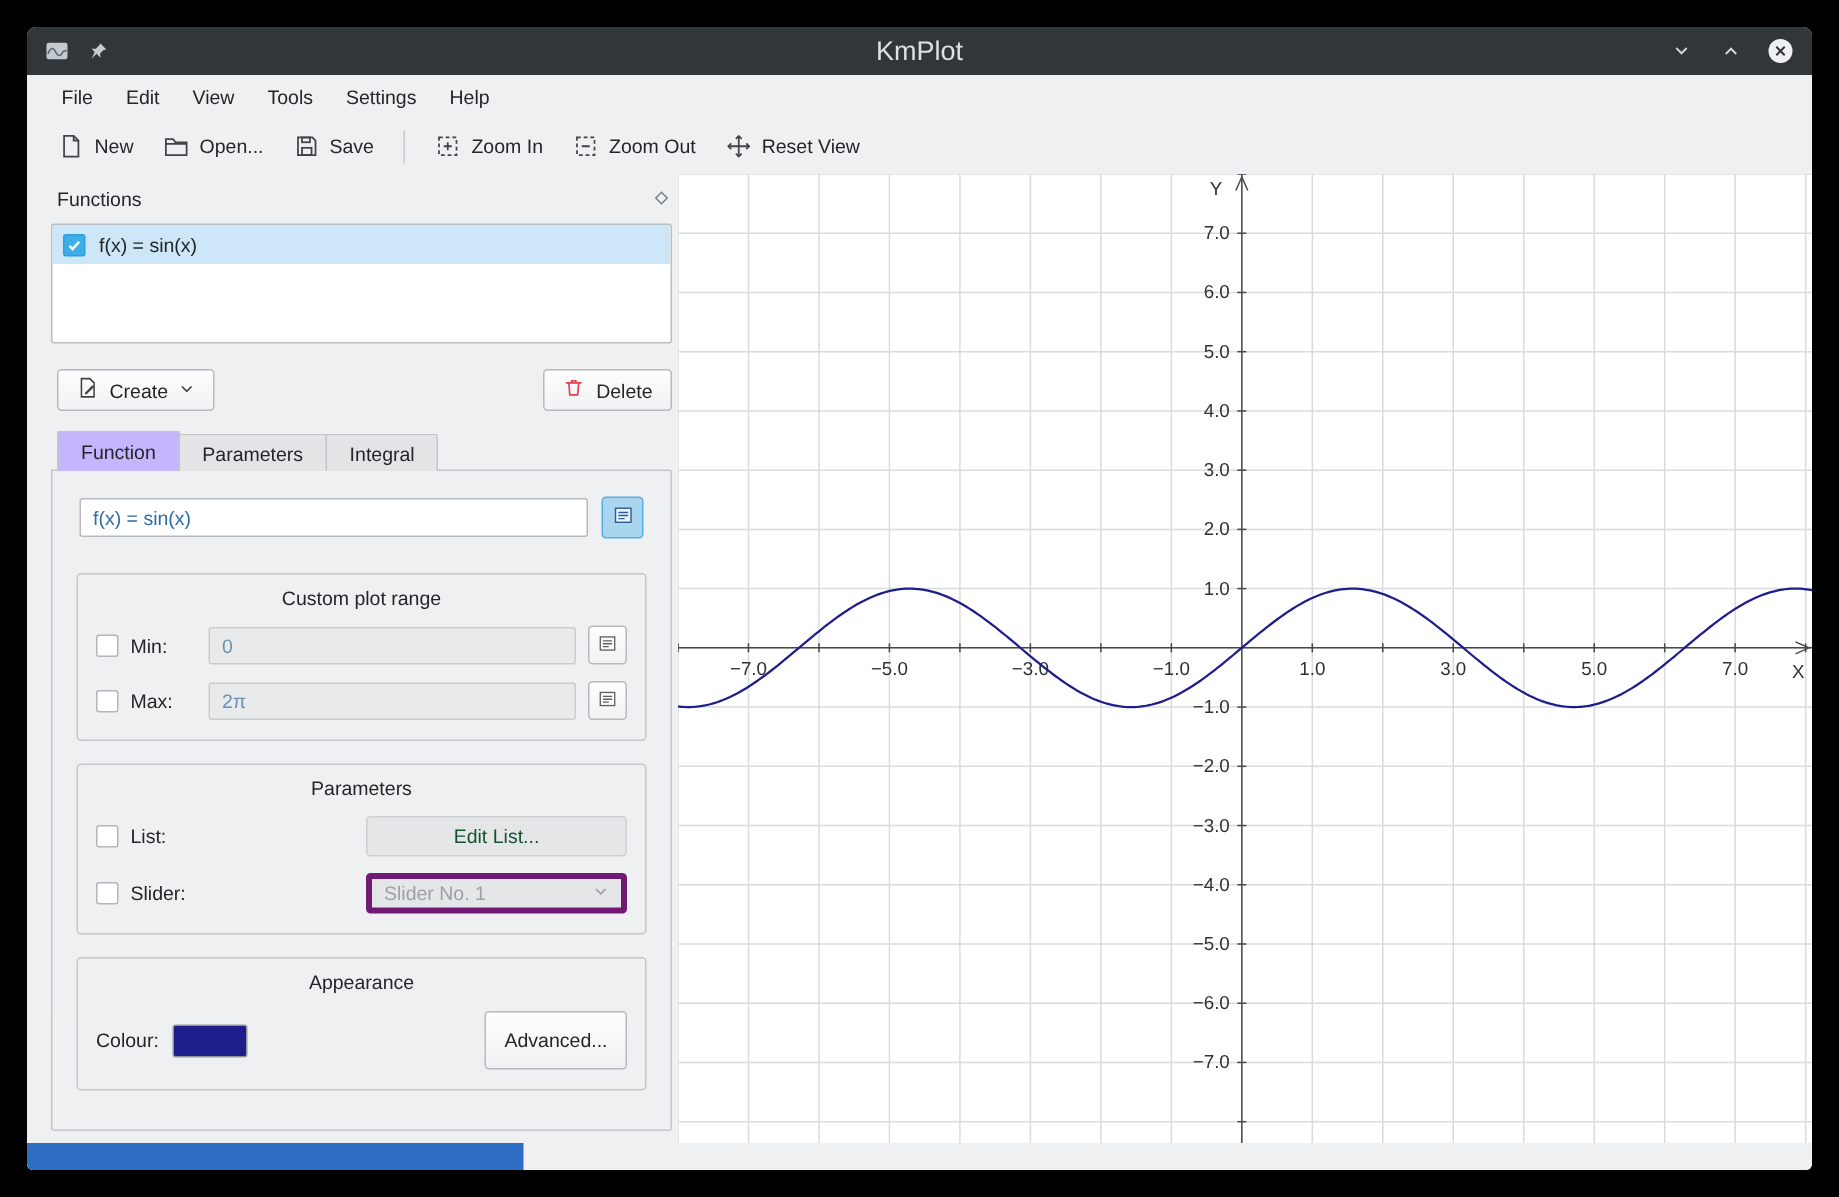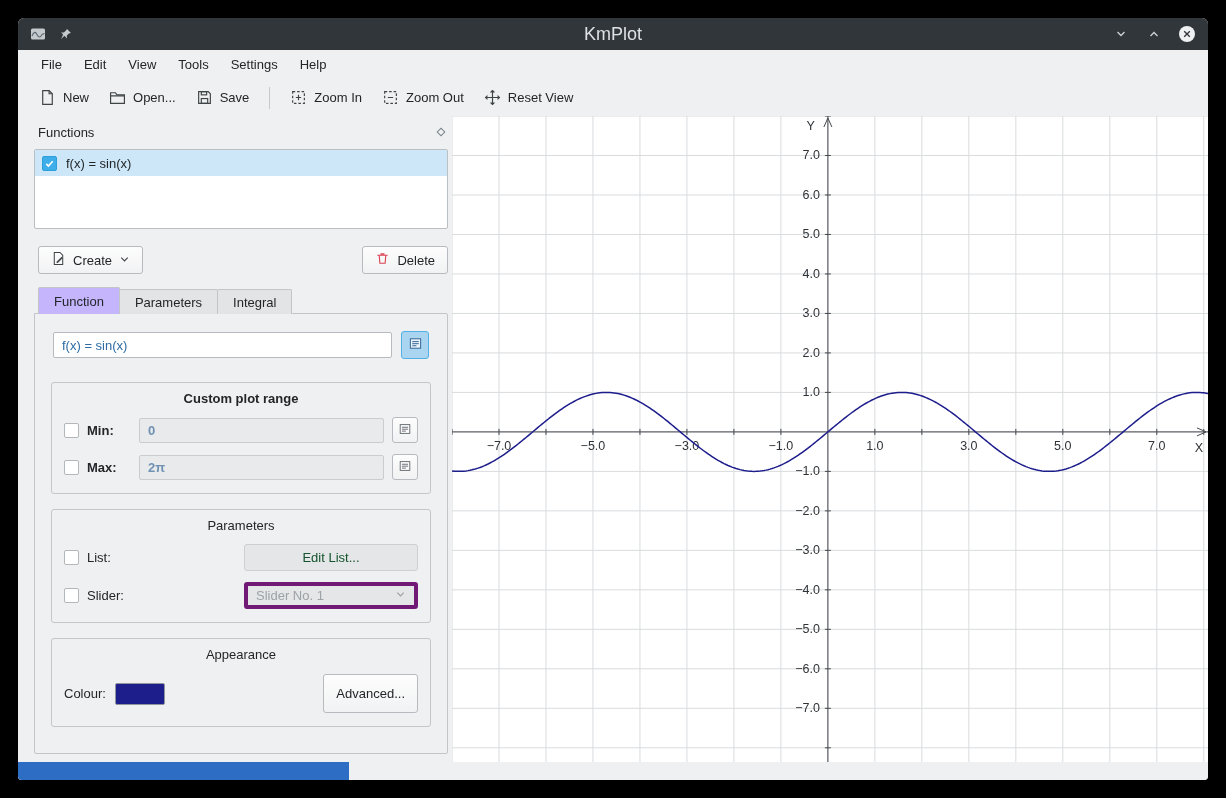--- a/index.html
+++ b/index.html
@@ -46,21 +46,21 @@
   .tab + .tab{margin-left:-1px;}
   .tab.active{height:27px;background:#c4b5fd;z-index:3;}
   .tab.inactive{height:25px;background:#e2e4e6;}
   .tab-frame{margin-top:-1px;border:1px solid #c2c6c9;border-radius:0 2px 2px 2px;background:#eff0f1;position:relative;z-index:1;flex:1;padding:0 16px 12px;box-sizing:border-box;display:flex;flex-direction:column;}
   
   .eq-row{display:flex;align-items:center;gap:9px;margin-top:17px;padding:0 2px;}
   .eq-input{flex:1;height:26px;box-sizing:border-box;background:#fff;border:1px solid #b7bbbf;border-radius:2px;display:flex;align-items:center;padding-left:8px;color:#2d6ca4;}
   .eq-btn{width:28px;height:28px;box-sizing:border-box;background:#a9d5f1;border:1px solid #54afe4;border-radius:3px;display:flex;align-items:center;justify-content:center;flex:0 0 auto;}
   
   .group{border:1px solid #c3c7ca;border-radius:3px;padding:8px 12px 13px;box-sizing:border-box;}
-  .group.range{margin-top:23px;font-weight:bold;}
+  .group.range{margin-top:23px;}
   .group.params{margin-top:15px;}
   .group.appear{margin-top:15px;}
   .group-title{text-align:center;margin-bottom:4px;}
   .field-row{display:flex;align-items:center;gap:8px;margin-top:11px;}
   .field-label{width:44px;flex:0 0 auto;}
   .dis-input{flex:1;height:25px;box-sizing:border-box;background:#e8eaeb;border:1px solid #c9cdd0;border-radius:2px;display:flex;align-items:center;padding-left:8px;color:#6f91b4;}
   .mini-btn{width:26px;height:26px;box-sizing:border-box;background:linear-gradient(#fdfdfd,#f1f2f3);border:1px solid #b7bbbf;border-radius:3px;display:flex;align-items:center;justify-content:center;flex:0 0 auto;}
   .dis-btn{width:174px;height:27px;box-sizing:border-box;background:#e4e6e7;border:1px solid #cdd0d2;border-radius:3px;color:#14532d;display:flex;align-items:center;justify-content:center;margin-left:auto;flex:0 0 auto;}
   .dis-combo{width:174px;height:27px;box-sizing:border-box;background:#e4e6e7;border:4px solid #701a75;border-radius:3px;color:#9da2a6;display:flex;align-items:center;padding:0 8px;margin-left:auto;flex:0 0 auto;}
   .dis-combo .chev{margin-left:auto;}

